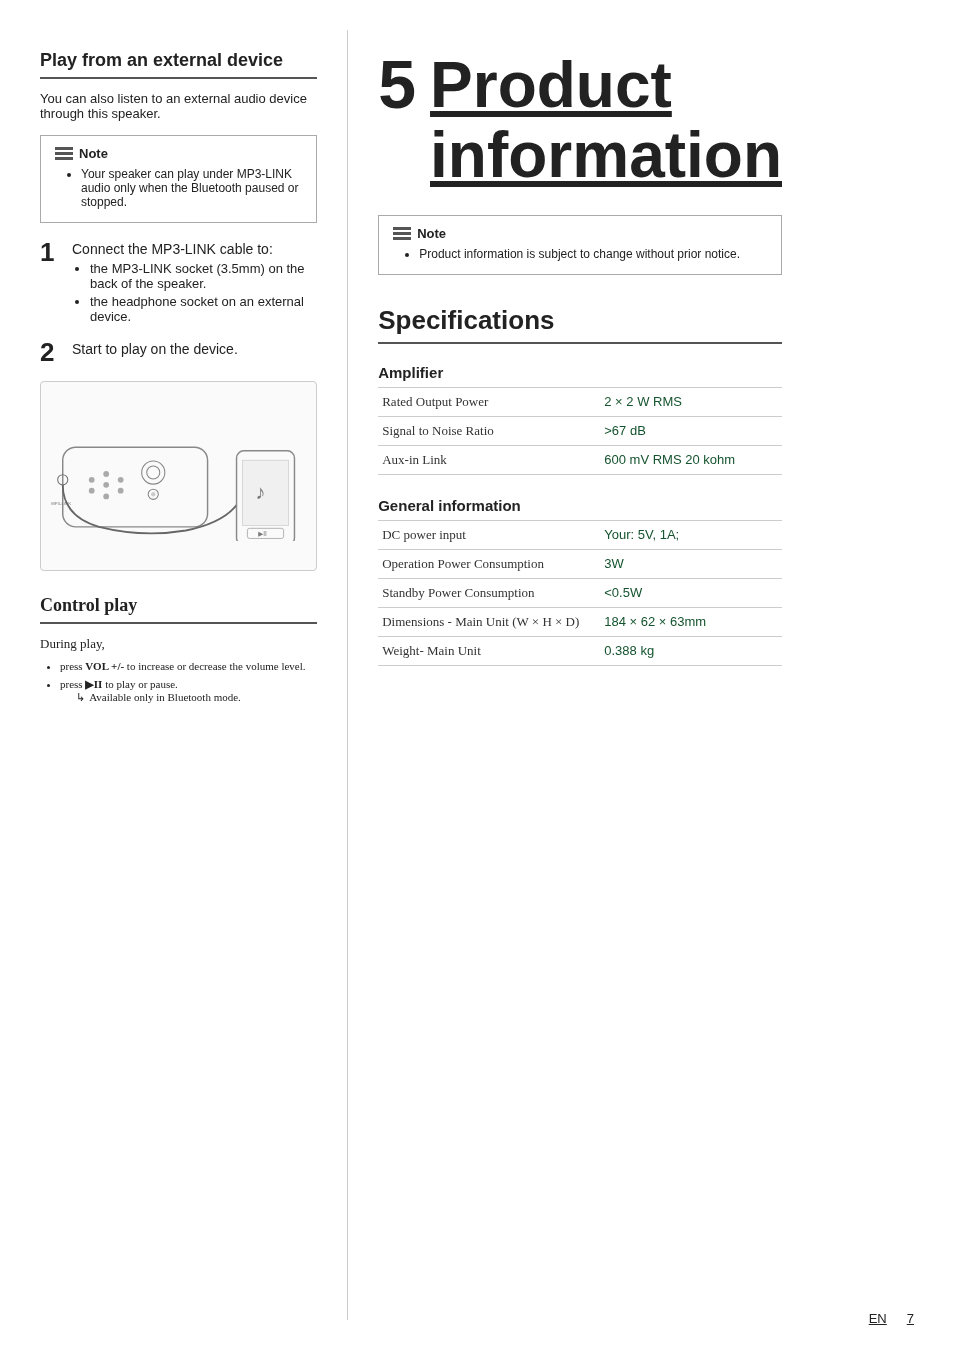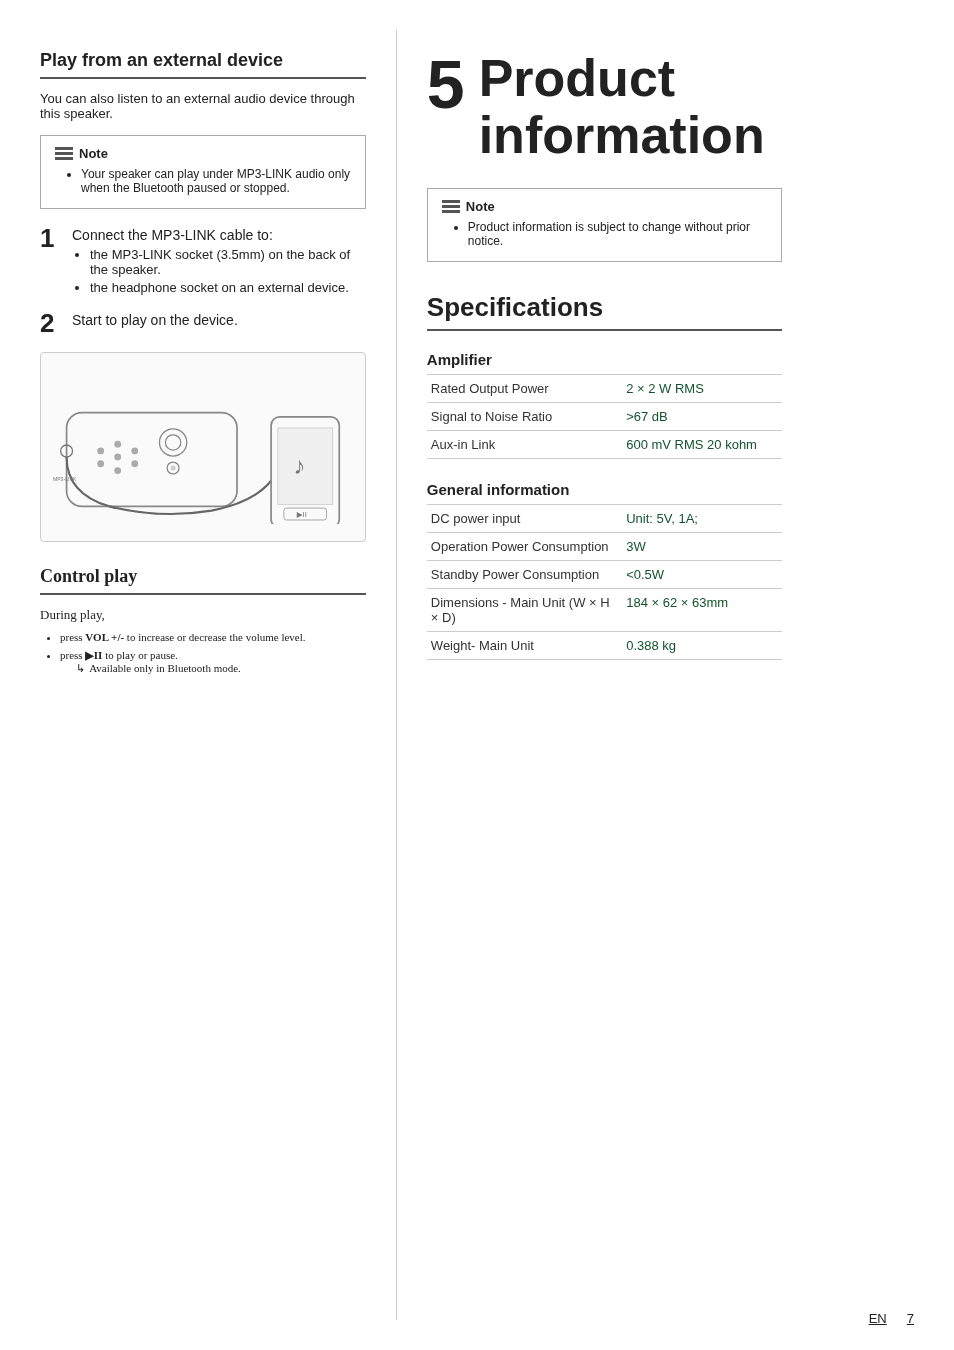--- a/index.html
+++ b/index.html
@@ -161,20 +161,21 @@
     .specs-table tr:first-child {
       border-top: 1px solid #ccc;
     }
     .specs-table td {
       padding: 6px 4px;
       vertical-align: top;
     }
     .specs-table td:first-child {
       width: 55%;
       color: #333;
+      font-family: Liberation Serif, serif;
     }
     .specs-table td:last-child {
       color: #14532d;
     }
   </style>
 </head>
 <body>
 
 <div class="page">
 
@@ -265,21 +266,21 @@
       </ul>
     </div>
 
   </div>
 
   <div class="right-col">
 
     <div style="margin-bottom: 24px;">
       <div style="font-size: 60px; font-weight: bold; line-height: 1; display:flex; align-items: flex-start; gap: 14px;">
         <span style="font-size:68px;">5</span>
-        <span style="font-size: 52px; font-weight: bold; line-height: 1.1;">Product<br>information</span>
+        <span style="font-size: 64px; font-weight: bold; line-height: 1.1; text-decoration: underline;">Product<br>information</span>
       </div>
     </div>
 
     <div class="note-box" style="margin-bottom:30px;">
       <div class="note-header">
         <span class="note-lines">
           <span class="note-line"></span>
           <span class="note-line"></span>
           <span class="note-line"></span>
         </span>
@@ -311,21 +312,21 @@
           </tbody>
       </table>
     </div>
 
     <div class="specs-section" style="margin-top:22px;">
       <div class="specs-sub-title">General information</div>
       <table class="specs-table">
         <tbody id="gen-tbody">
             <tr>
               <td>DC power input</td>
-              <td>Unit: 5V, 1A;</td>
+              <td>Your: 5V, 1A;</td>
             </tr>
             <tr>
               <td>Operation Power Consumption</td>
               <td>3W</td>
             </tr>
             <tr>
               <td>Standby Power Consumption</td>
               <td>&lt;0.5W</td>
             </tr>
             <tr>

